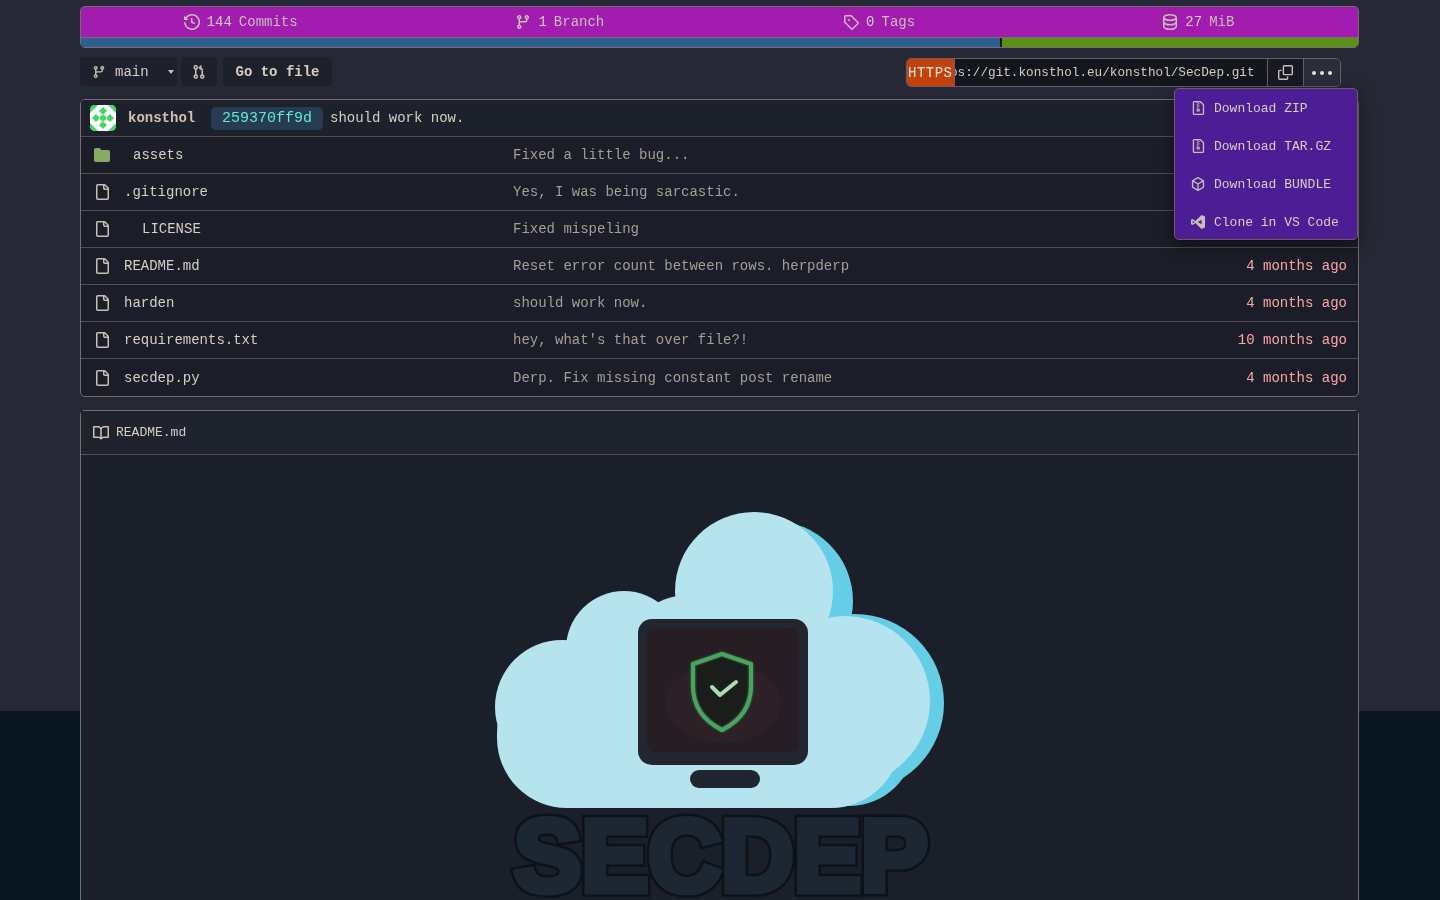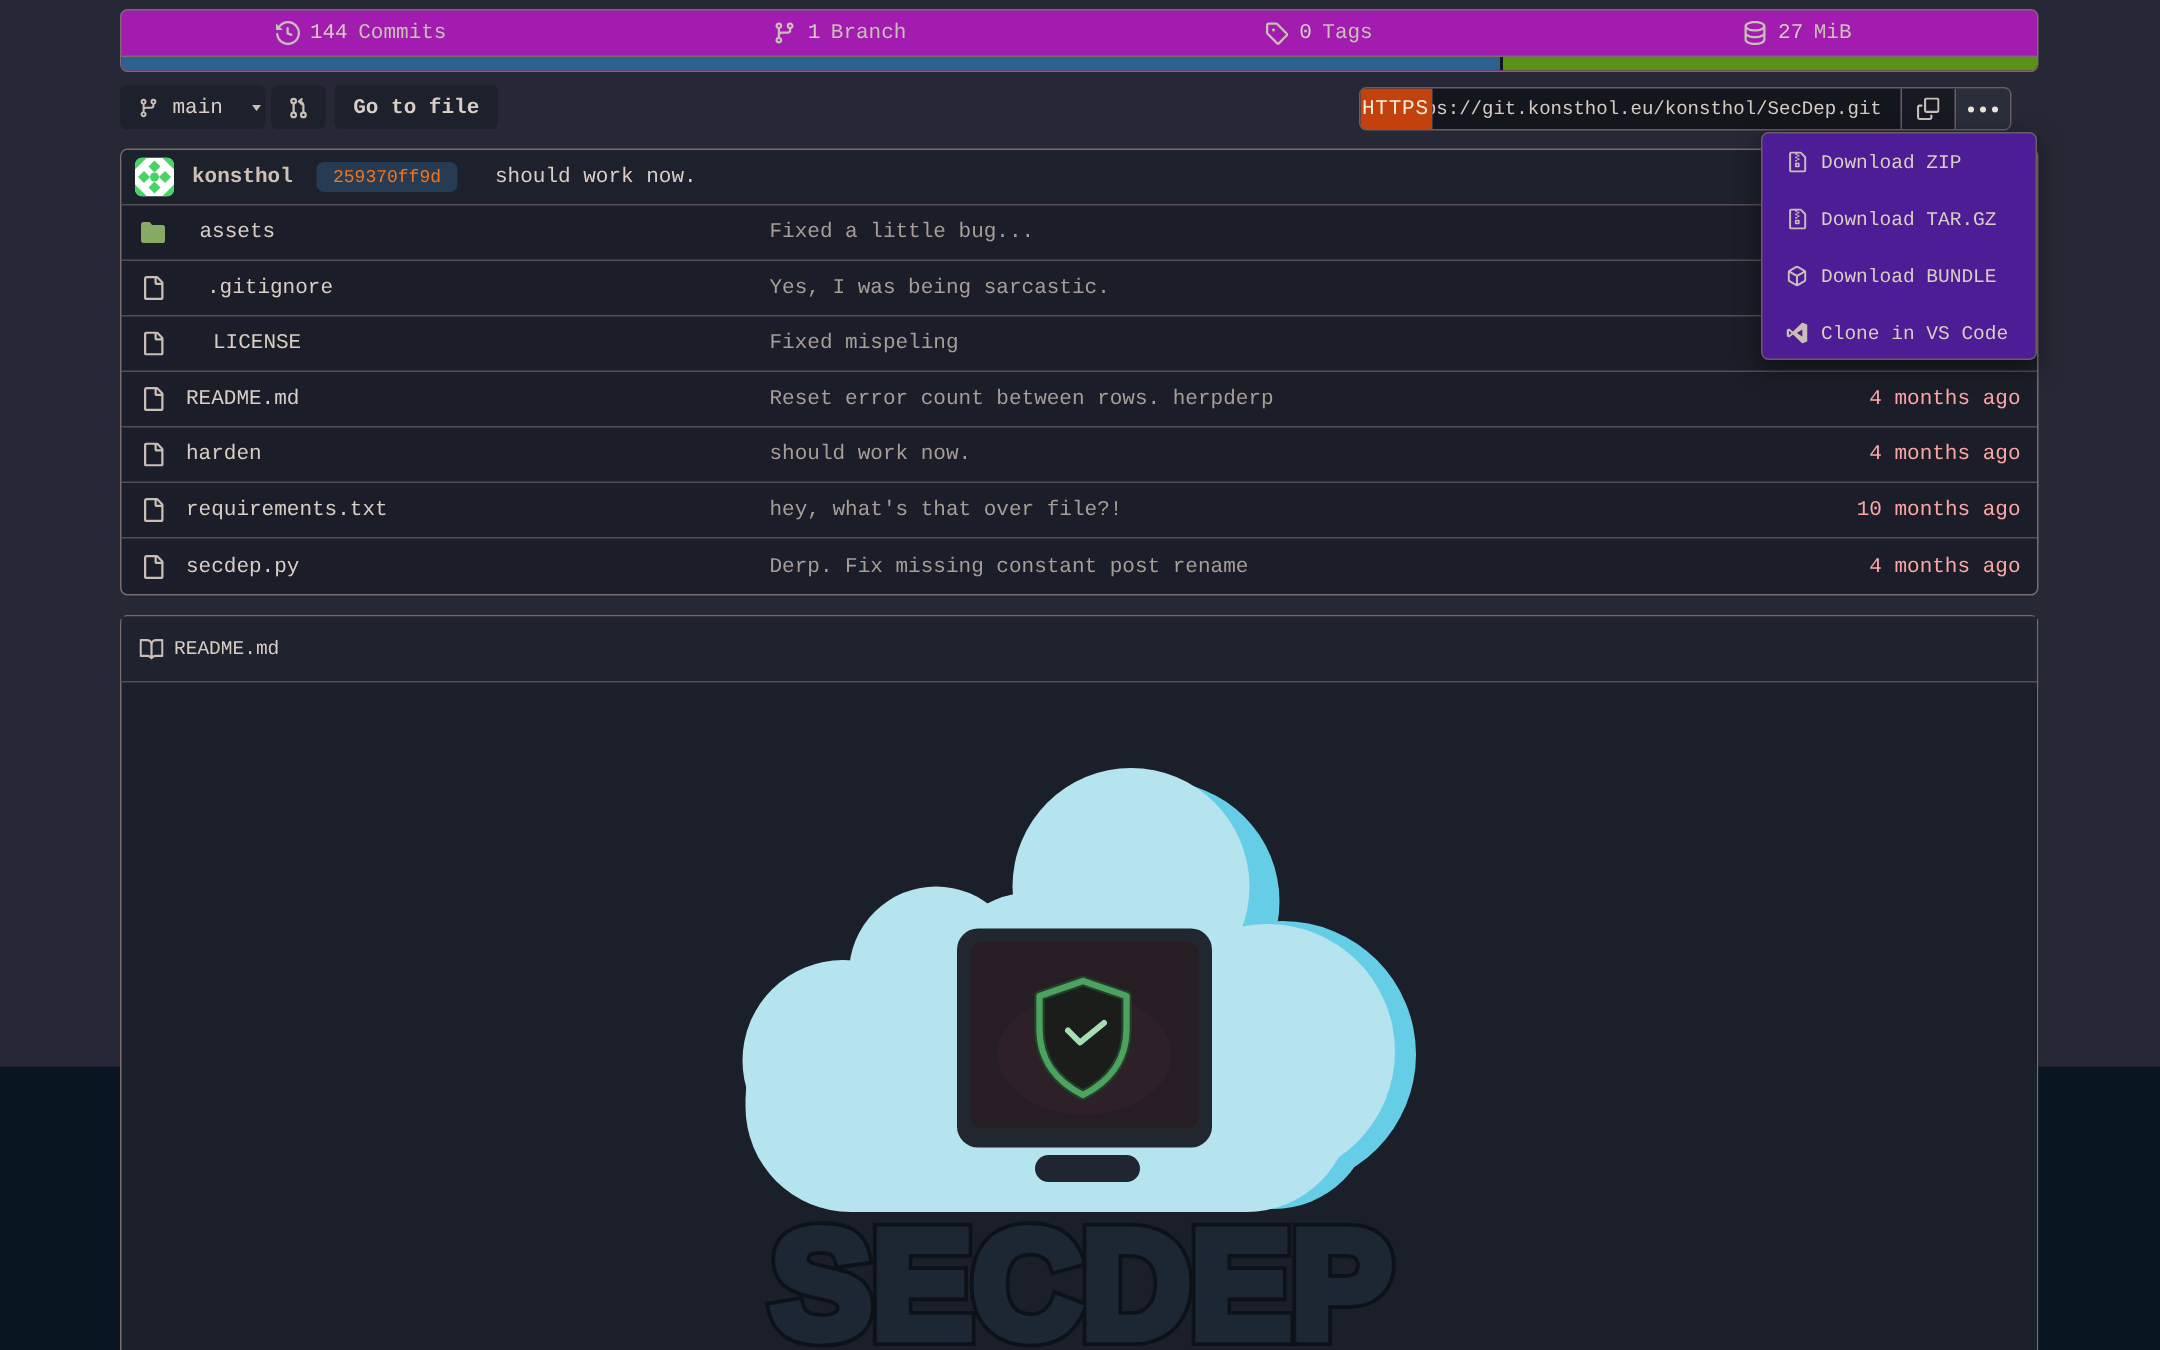--- a/index.html
+++ b/index.html
@@ -41,21 +41,21 @@
 .ftable { position:absolute; left:80px; top:99px; width:1279px; background:#1b1e28;
   border:1px solid #7a6b6e; border-radius:5px; overflow:hidden; }
 .crow { position:relative; height:37px; background:#1d212c; border-bottom:1px solid #544c55; }
 .frow { position:relative; height:37px; border-bottom:1px solid #544c55; }
 .frow:last-child { border-bottom:none; }
 .cell { position:absolute; top:0; height:100%; display:flex; align-items:center; white-space:nowrap; }
 .msg { color:#a69d96; }
 .age { color:#fca5a5; }
 .fname { color:#d9cec4; }
 
-.badge { background:#273c52; color:#f97316; border-radius:5px; padding:3px 11px; font-size:12px; }
+.badge { background:#273c52; color:#5eead4; border-radius:5px; padding:3px 11px; font-size:15px; }
 
 
 .readme { position:absolute; left:80px; top:410px; width:1279px; height:500px;
   background:#1b1f29; border:1px solid #7a6b6e; border-radius:5px 5px 0 0; border-bottom:none; }
 .rhead { height:44px; background:#1f232e; border-bottom:1px solid #544c55; display:flex; align-items:center; padding-left:12px; gap:7px; font-size:13px; color:#d9cec4; }
 .rbody { position:relative; height:456px; }
 
 
 .menu { position:absolute; left:1174px; top:88px; width:184px; height:152px; background:#4c1d95;
   border:1px solid #6b5d63; border-radius:5px; box-shadow:0 6px 18px rgba(0,0,0,.45); z-index:5; }
@@ -181,21 +181,21 @@
       </div>
     <div class="cell fname" style="left:52px;">assets</div>
     <div class="cell msg" style="left:432px;">Fixed a little bug...</div>
   </div>
   <div class="frow">
     <div class="cell" style="left:13px;">
         <svg class="ic" width="16" height="16" viewBox="0 0 16 16" fill="currentColor">
           <path d="M2 1.75C2 .784 2.784 0 3.75 0h6.586c.464 0 .909.184 1.237.513l2.914 2.914c.329.328.513.773.513 1.237v9.586A1.75 1.75 0 0 1 13.25 16h-9.5A1.75 1.75 0 0 1 2 14.25Zm1.75-.25a.25.25 0 0 0-.25.25v12.5c0 .138.112.25.25.25h9.5a.25.25 0 0 0 .25-.25V6h-2.75A1.75 1.75 0 0 1 9 4.25V1.5Zm6.75.062V4.25c0 .138.112.25.25.25h2.688l-.011-.013-2.914-2.914Z"></path>
         </svg>
       </div>
-    <div class="cell fname" style="left:57px;">.gitignore</div>
+    <div class="cell fname" style="left:43px;">.gitignore</div>
     <div class="cell msg" style="left:432px;">Yes, I was being sarcastic.</div>
   </div>
   <div class="frow">
     <div class="cell" style="left:13px;">
         <svg class="ic" width="16" height="16" viewBox="0 0 16 16" fill="currentColor">
           <path d="M2 1.75C2 .784 2.784 0 3.75 0h6.586c.464 0 .909.184 1.237.513l2.914 2.914c.329.328.513.773.513 1.237v9.586A1.75 1.75 0 0 1 13.25 16h-9.5A1.75 1.75 0 0 1 2 14.25Zm1.75-.25a.25.25 0 0 0-.25.25v12.5c0 .138.112.25.25.25h9.5a.25.25 0 0 0 .25-.25V6h-2.75A1.75 1.75 0 0 1 9 4.25V1.5Zm6.75.062V4.25c0 .138.112.25.25.25h2.688l-.011-.013-2.914-2.914Z"></path>
         </svg>
       </div>
     <div class="cell fname" style="left:61px;">LICENSE</div>
     <div class="cell msg" style="left:432px;">Fixed mispeling</div>

